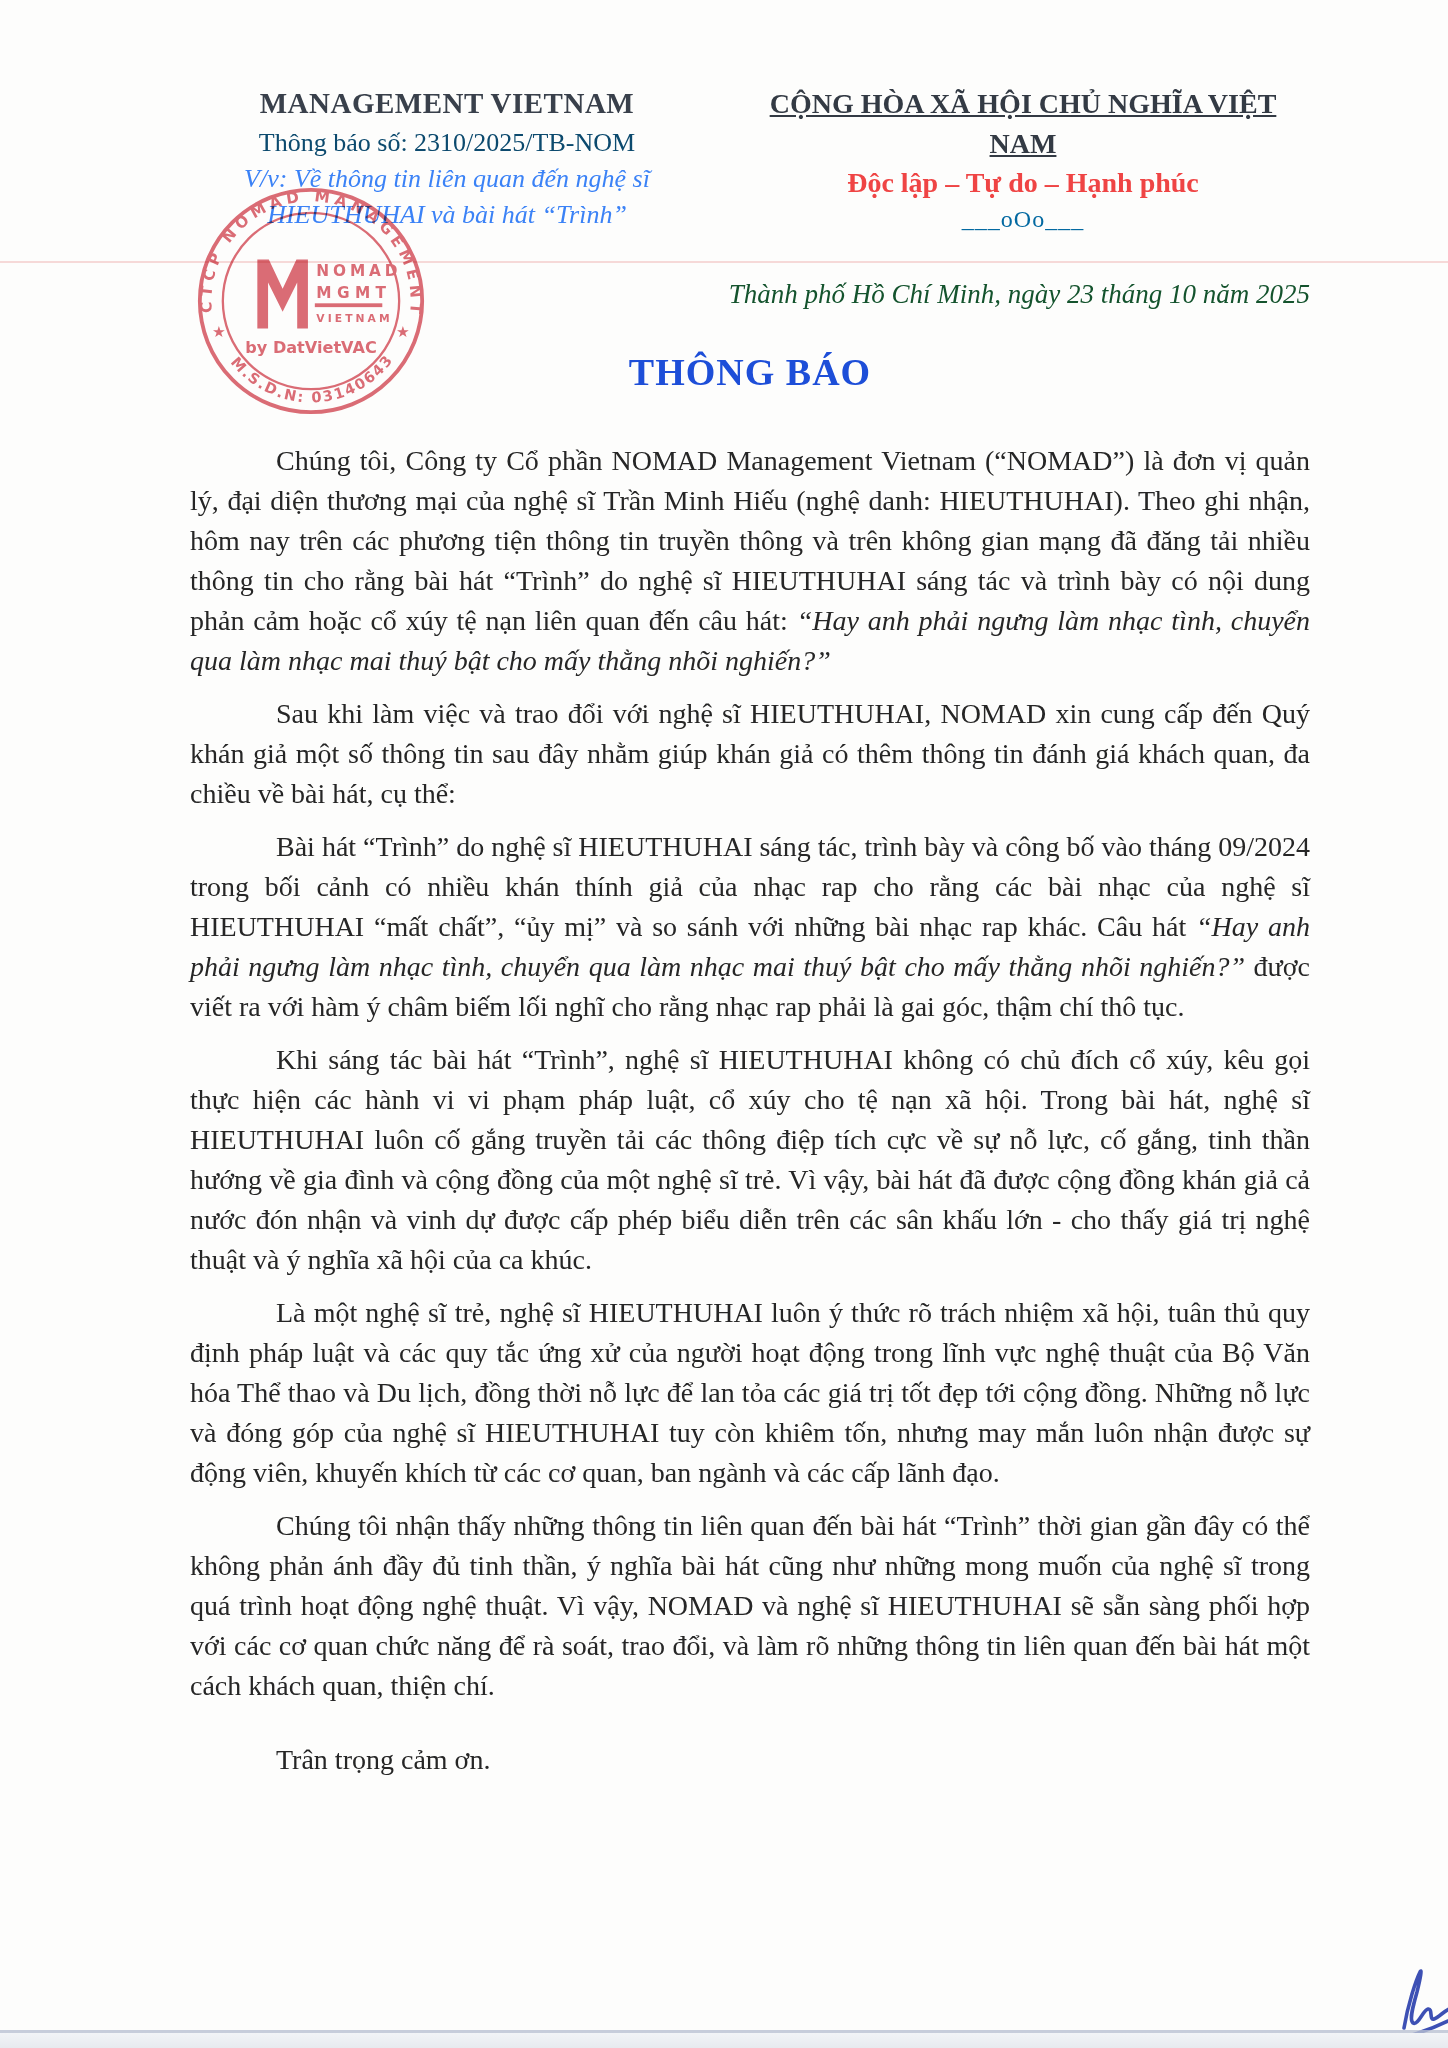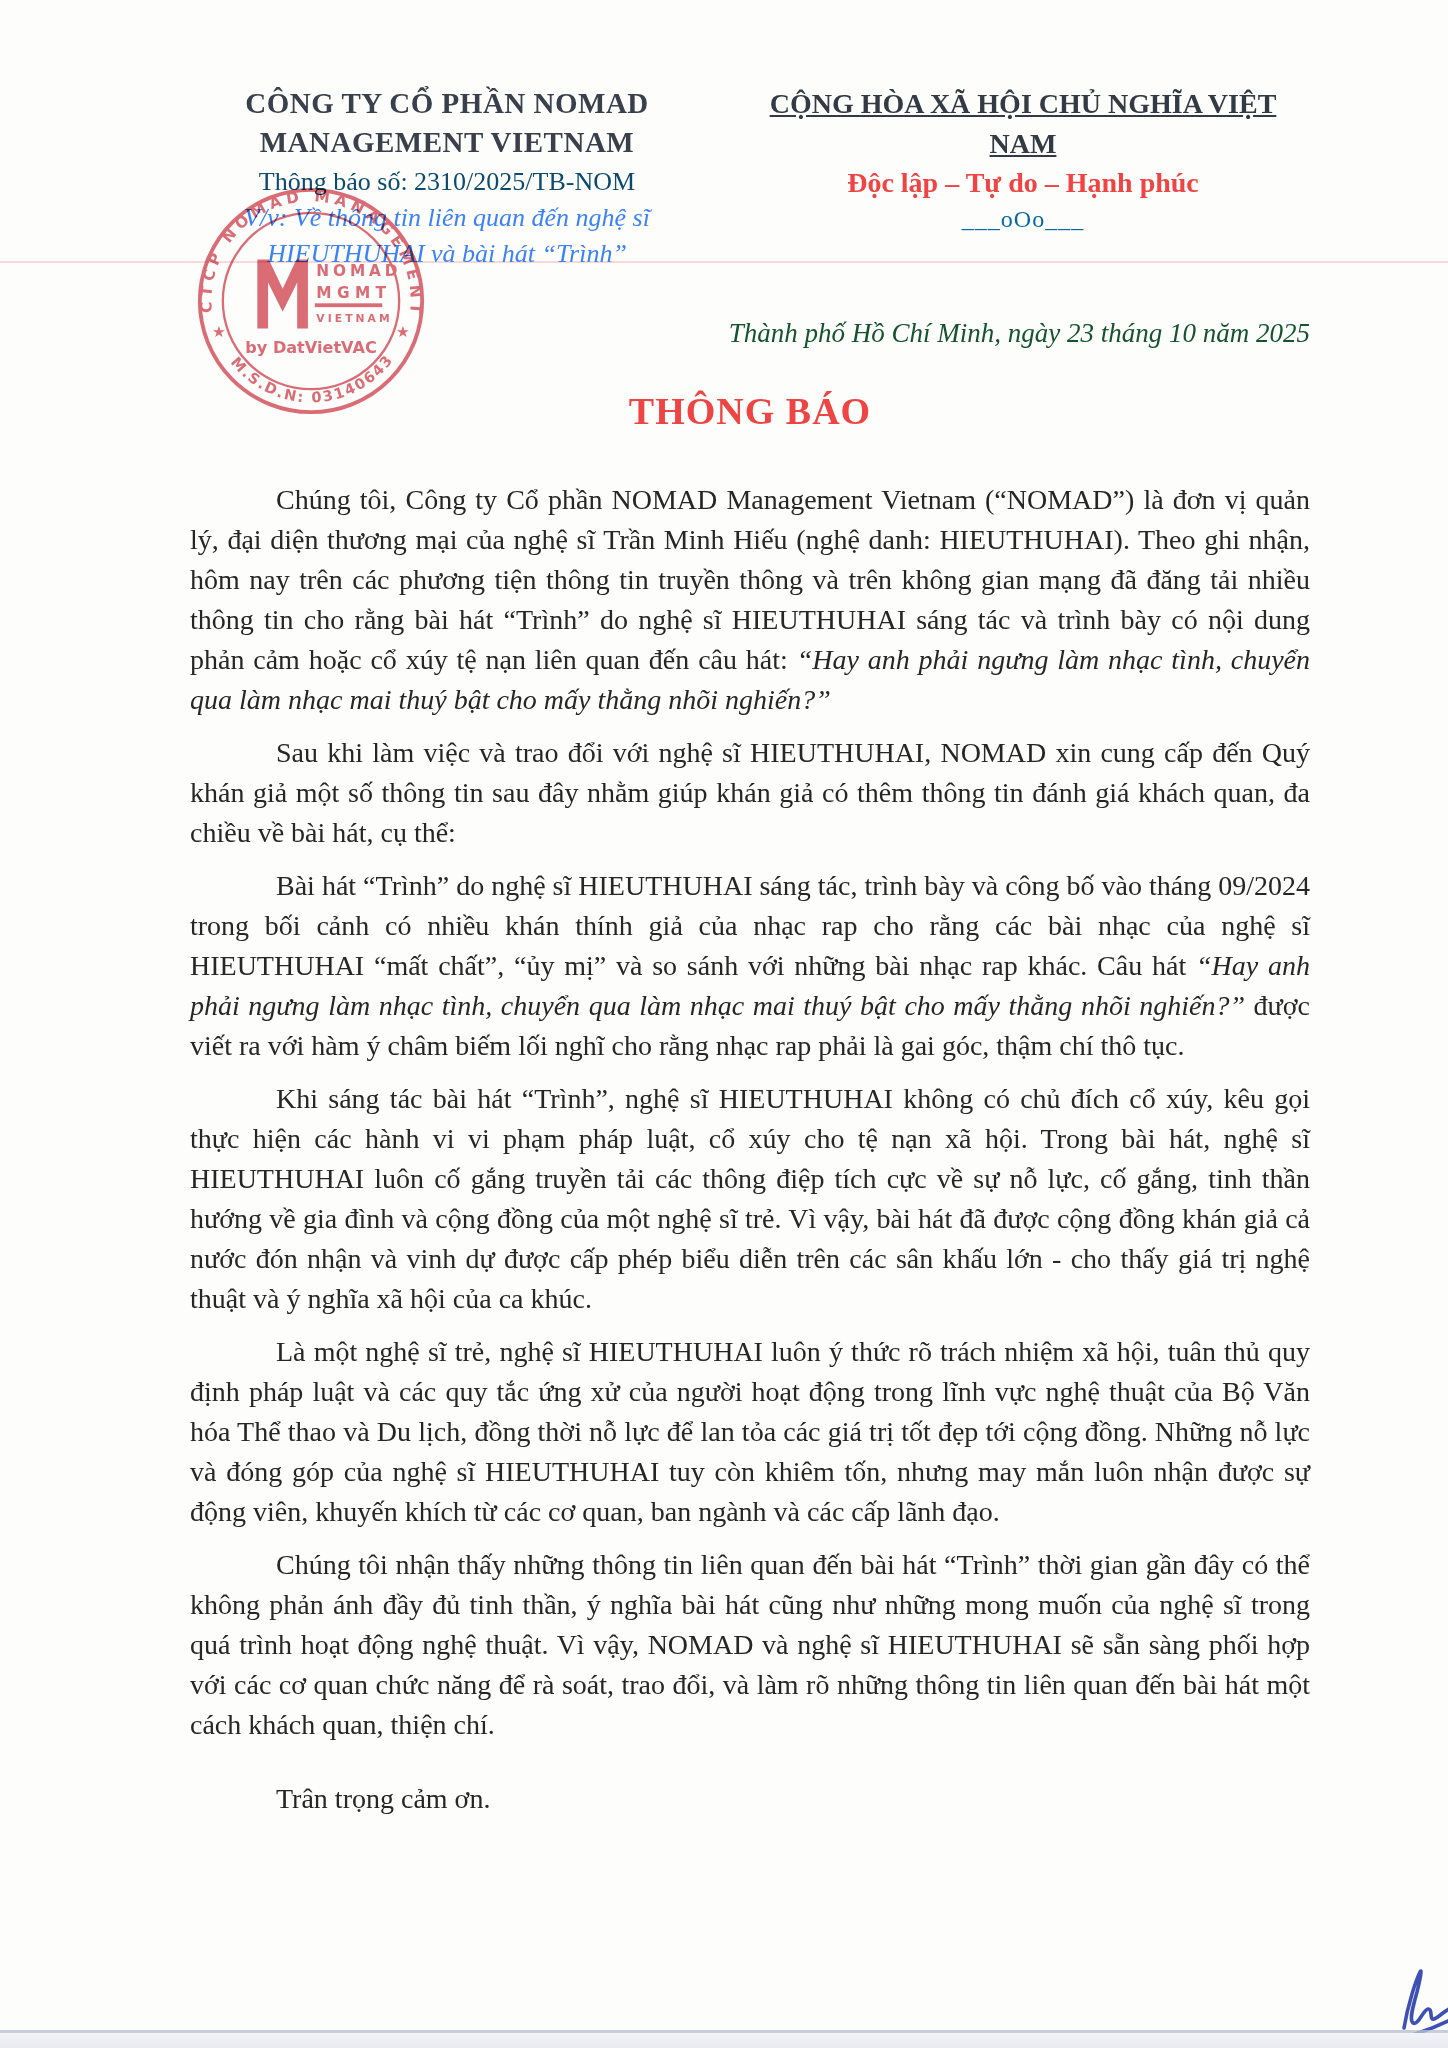--- a/index.html
+++ b/index.html
@@ -15,21 +15,21 @@
   .header-left  { width:410px; margin-left:52px; text-align:center; }
   .header-right { width:574px; text-align:center; }
   .company-name { font-weight:bold; font-size:29px; line-height:39px; color:#39404b; letter-spacing:0.5px; }
   .notice-number{ font-size:26px; line-height:36px; margin-top:2px; color:#0c4a6e; }
   .subject      { font-style:italic; font-size:26px; line-height:36px; color:#3b82f6; }
   .national-title{ font-weight:bold; font-size:28px; line-height:40px; color:#333a44;text-decoration:underline; }
   .motto        { font-weight:bold; font-size:28px; line-height:38px; color:#ef4444; }
   .separator    { font-size:24px; margin-top:4px; letter-spacing:1px; color:#0369a1; }
 
   .dateline { text-align:right; font-style:italic; font-size:27px; margin-top:46px; color:#14532d; }
-  .doc-title { text-align:center; font-weight:bold; font-size:38px; letter-spacing:1px; margin-top:40px; color:#ef4444; }
+  .doc-title { text-align:center; font-weight:bold; font-size:38px; letter-spacing:1px; margin-top:40px; color:#1d4ed8; }
 
   
   .doc-body { margin-top:47px; }
   .para {
     margin:0 0 13px 0; font-size:28px; line-height:40px;
     text-align:justify; text-indent:86px; color:#262626;
   }
   .italic { font-style:italic; }
   .closing { margin-top:34px; font-size:28px; line-height:40px; text-indent:86px; }
 
@@ -53,21 +53,20 @@
 <body>
 
 <div class="page">
 
   <div class="scan-line"></div>
 
   <div class="content">
 
     <div class="header">
       <div class="header-left">
-        <div class="company-name">CÔNG TY CỔ PHẦN NOMAD</div>
         <div class="company-name">MANAGEMENT VIETNAM</div>
         <div class="notice-number">Thông báo số: 2310/2025/TB-NOM</div>
         <div class="subject">V/v: Về thông tin liên quan đến nghệ sĩ</div>
         <div class="subject">HIEUTHUHAI và bài hát “Trình”</div>
       </div>
       <div class="header-right">
         <div class="national-title">CỘNG HÒA XÃ HỘI CHỦ NGHĨA VIỆT NAM</div>
         <div class="motto">Độc lập – Tự do – Hạnh phúc</div>
         <div class="separator">___oOo___</div>
       </div>

